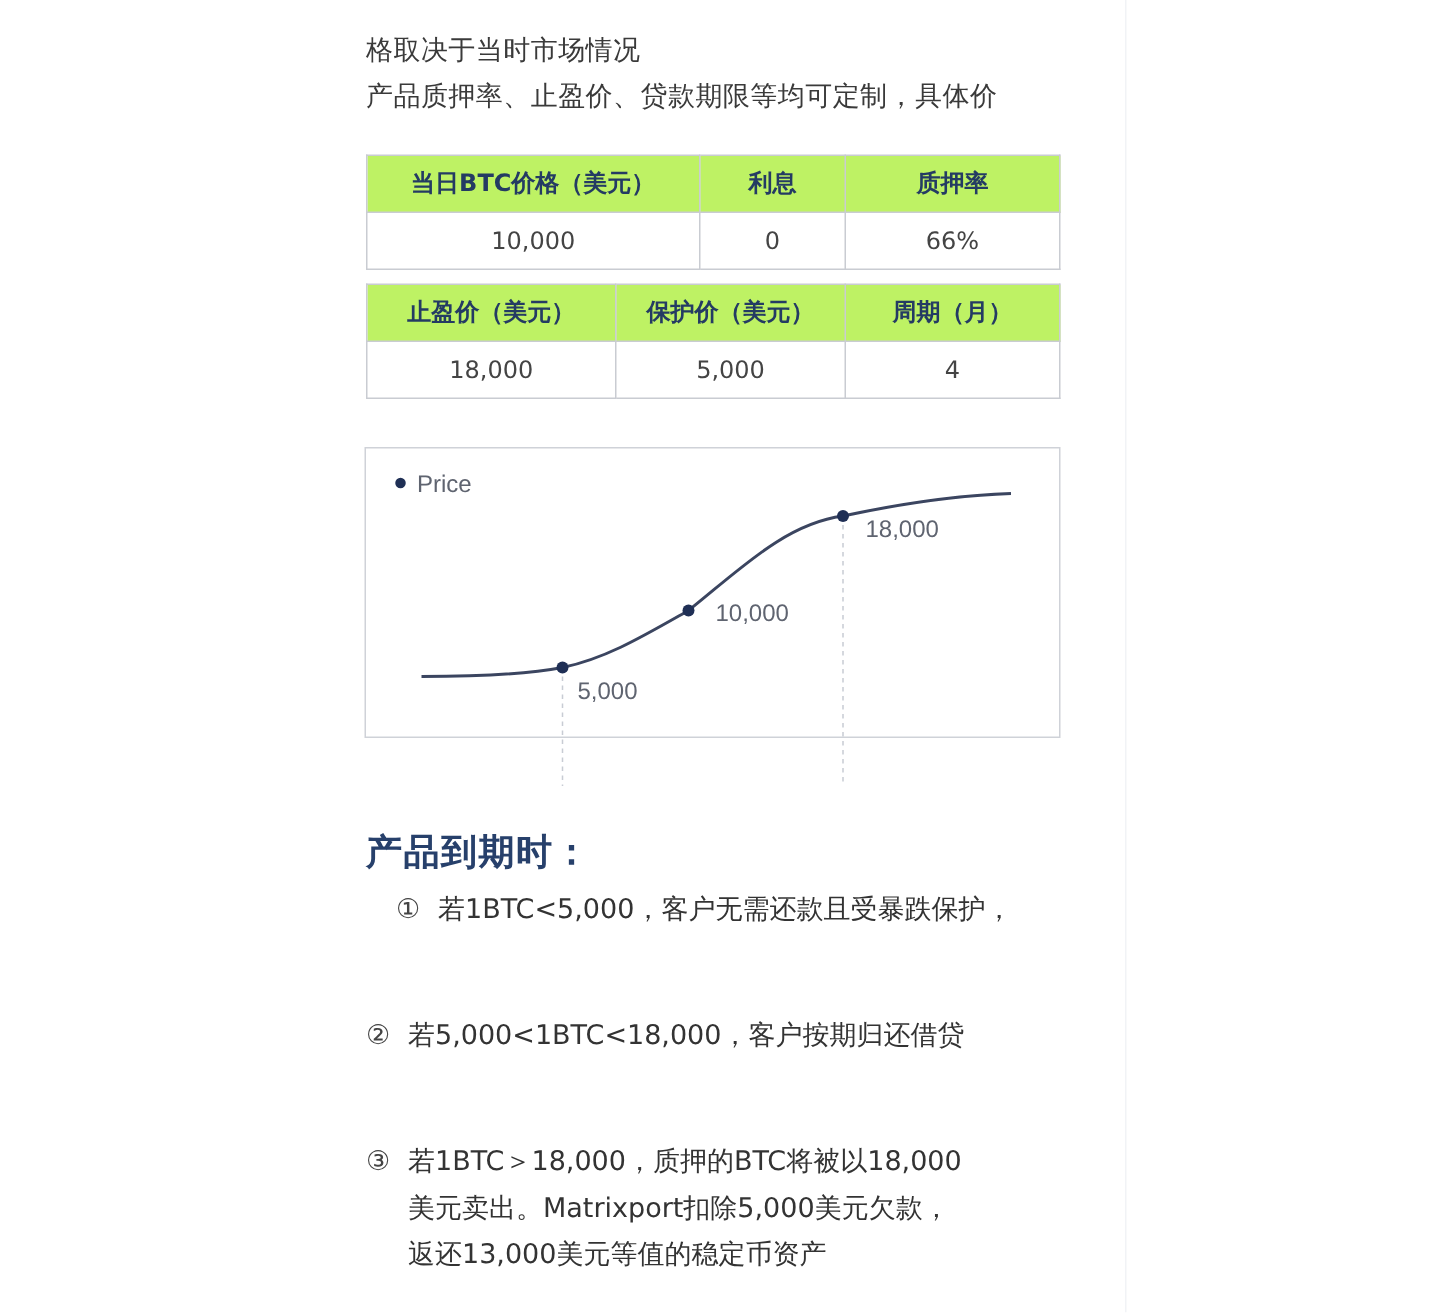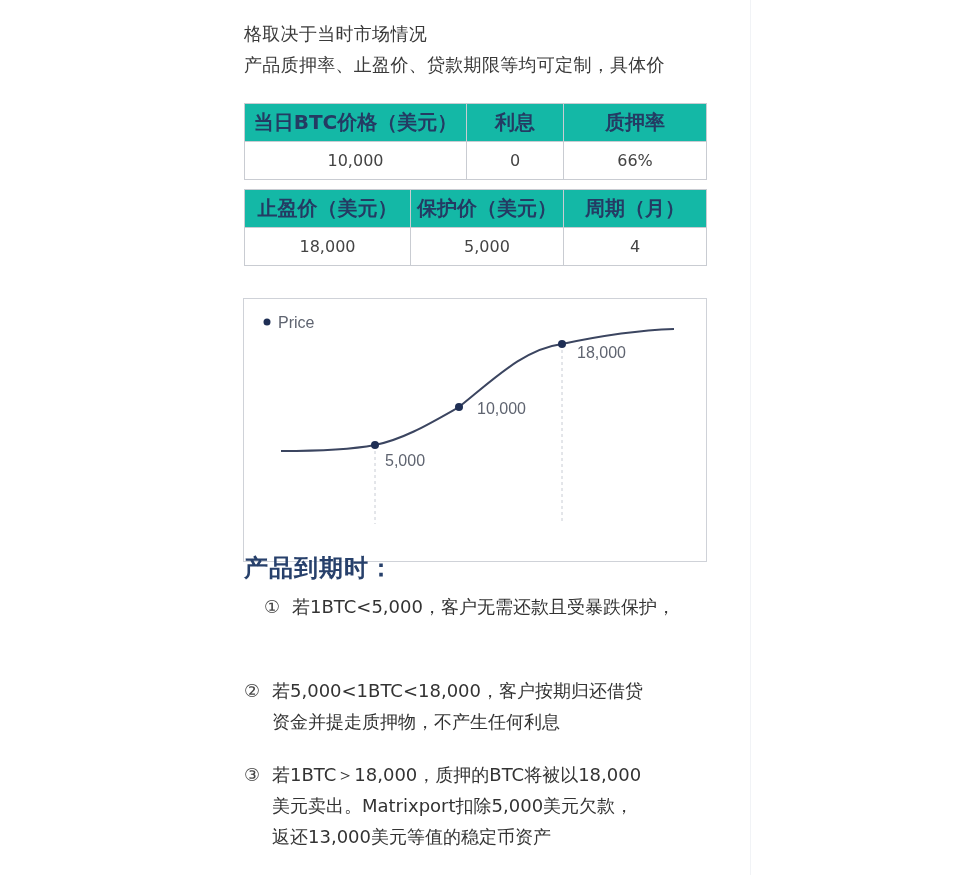--- a/index.html
+++ b/index.html
@@ -4,26 +4,26 @@
   <style>
     * { box-sizing: border-box; margin: 0; padding: 0; }
     html, body { width: 960px; height: 875px; background: #ffffff; overflow: hidden; }
     body { font-family: "DejaVu Sans", "Liberation Sans", sans-serif; color: #333333; position: relative; }
     .right-divider { position: absolute; left: 750px; top: 0; width: 1px; height: 875px; background: #f1f3f6; }
     .content { position: absolute; left: 244px; top: 18px; width: 470px; }
     .intro { font-size: 18px; line-height: 31px; color: #3a3a3a; letter-spacing: 0.3px; }
 
     table.spec { border-collapse: collapse; position: absolute; left: 244px; width: 462px; table-layout: fixed; }
     table.spec th, table.spec td { border: 1px solid #c9ccd2; text-align: center; height: 38px; }
-    table.spec th { background: #14b8a6; color: #243b63; font-size: 20px; font-weight: bold; }
+    table.spec th { background: #bef264; color: #243b63; font-size: 16px; font-weight: bold; }
     table.spec td { background: #ffffff; color: #444444; font-size: 16px; }
     #table1 { top: 103px; }
     #table2 { top: 189px; padding-left: 24px; }
 
-    .chart-box { position: absolute; left: 243px; top: 298px; width: 464px; height: 264px; border: 1px solid #cfd2d8; background: #fff; }
+    .chart-box { position: absolute; left: 243px; top: 298px; width: 464px; height: 194px; border: 1px solid #cfd2d8; background: #fff; }
     .chart-box svg { position: absolute; left: 0; top: 0; }
 
     .section-title { position: absolute; left: 244px; top: 552px; font-size: 24px; font-weight: bold; color: #27406b; letter-spacing: 1px; }
     .case { position: absolute; left: 244px; font-size: 18px; line-height: 31px; color: #333333; }
     .case .num { display: inline-block; width: 28px; color: #444; }
     .case .line2 { padding-left: 28px; display: block; }
     #case1 { top: 591px; margin-left: 20px; }
     #case2 { top: 675px; }
     #case3 { top: 759px; }
   </style>
@@ -99,20 +99,19 @@
 </div>
 
 <div class="section-title">产品到期时：</div>
 
 <div class="case" id="case1">
   <span class="num">①</span><span>若1BTC&lt;5,000，客户无需还款且受暴跌保护，</span>
 </div>
 
 <div class="case" id="case2">
   <span class="num">②</span><span>若5,000&lt;1BTC&lt;18,000，客户按期归还借贷</span>
-  <span class="line2">资金并提走质押物，不产生任何利息</span>
 </div>
 
 <div class="case" id="case3">
   <span class="num">③</span><span>若1BTC＞18,000，质押的BTC将被以18,000</span>
   <span class="line2">美元卖出。Matrixport扣除5,000美元欠款，</span>
   <span class="line2">返还13,000美元等值的稳定币资产</span>
 </div>
 
 </body></html>

